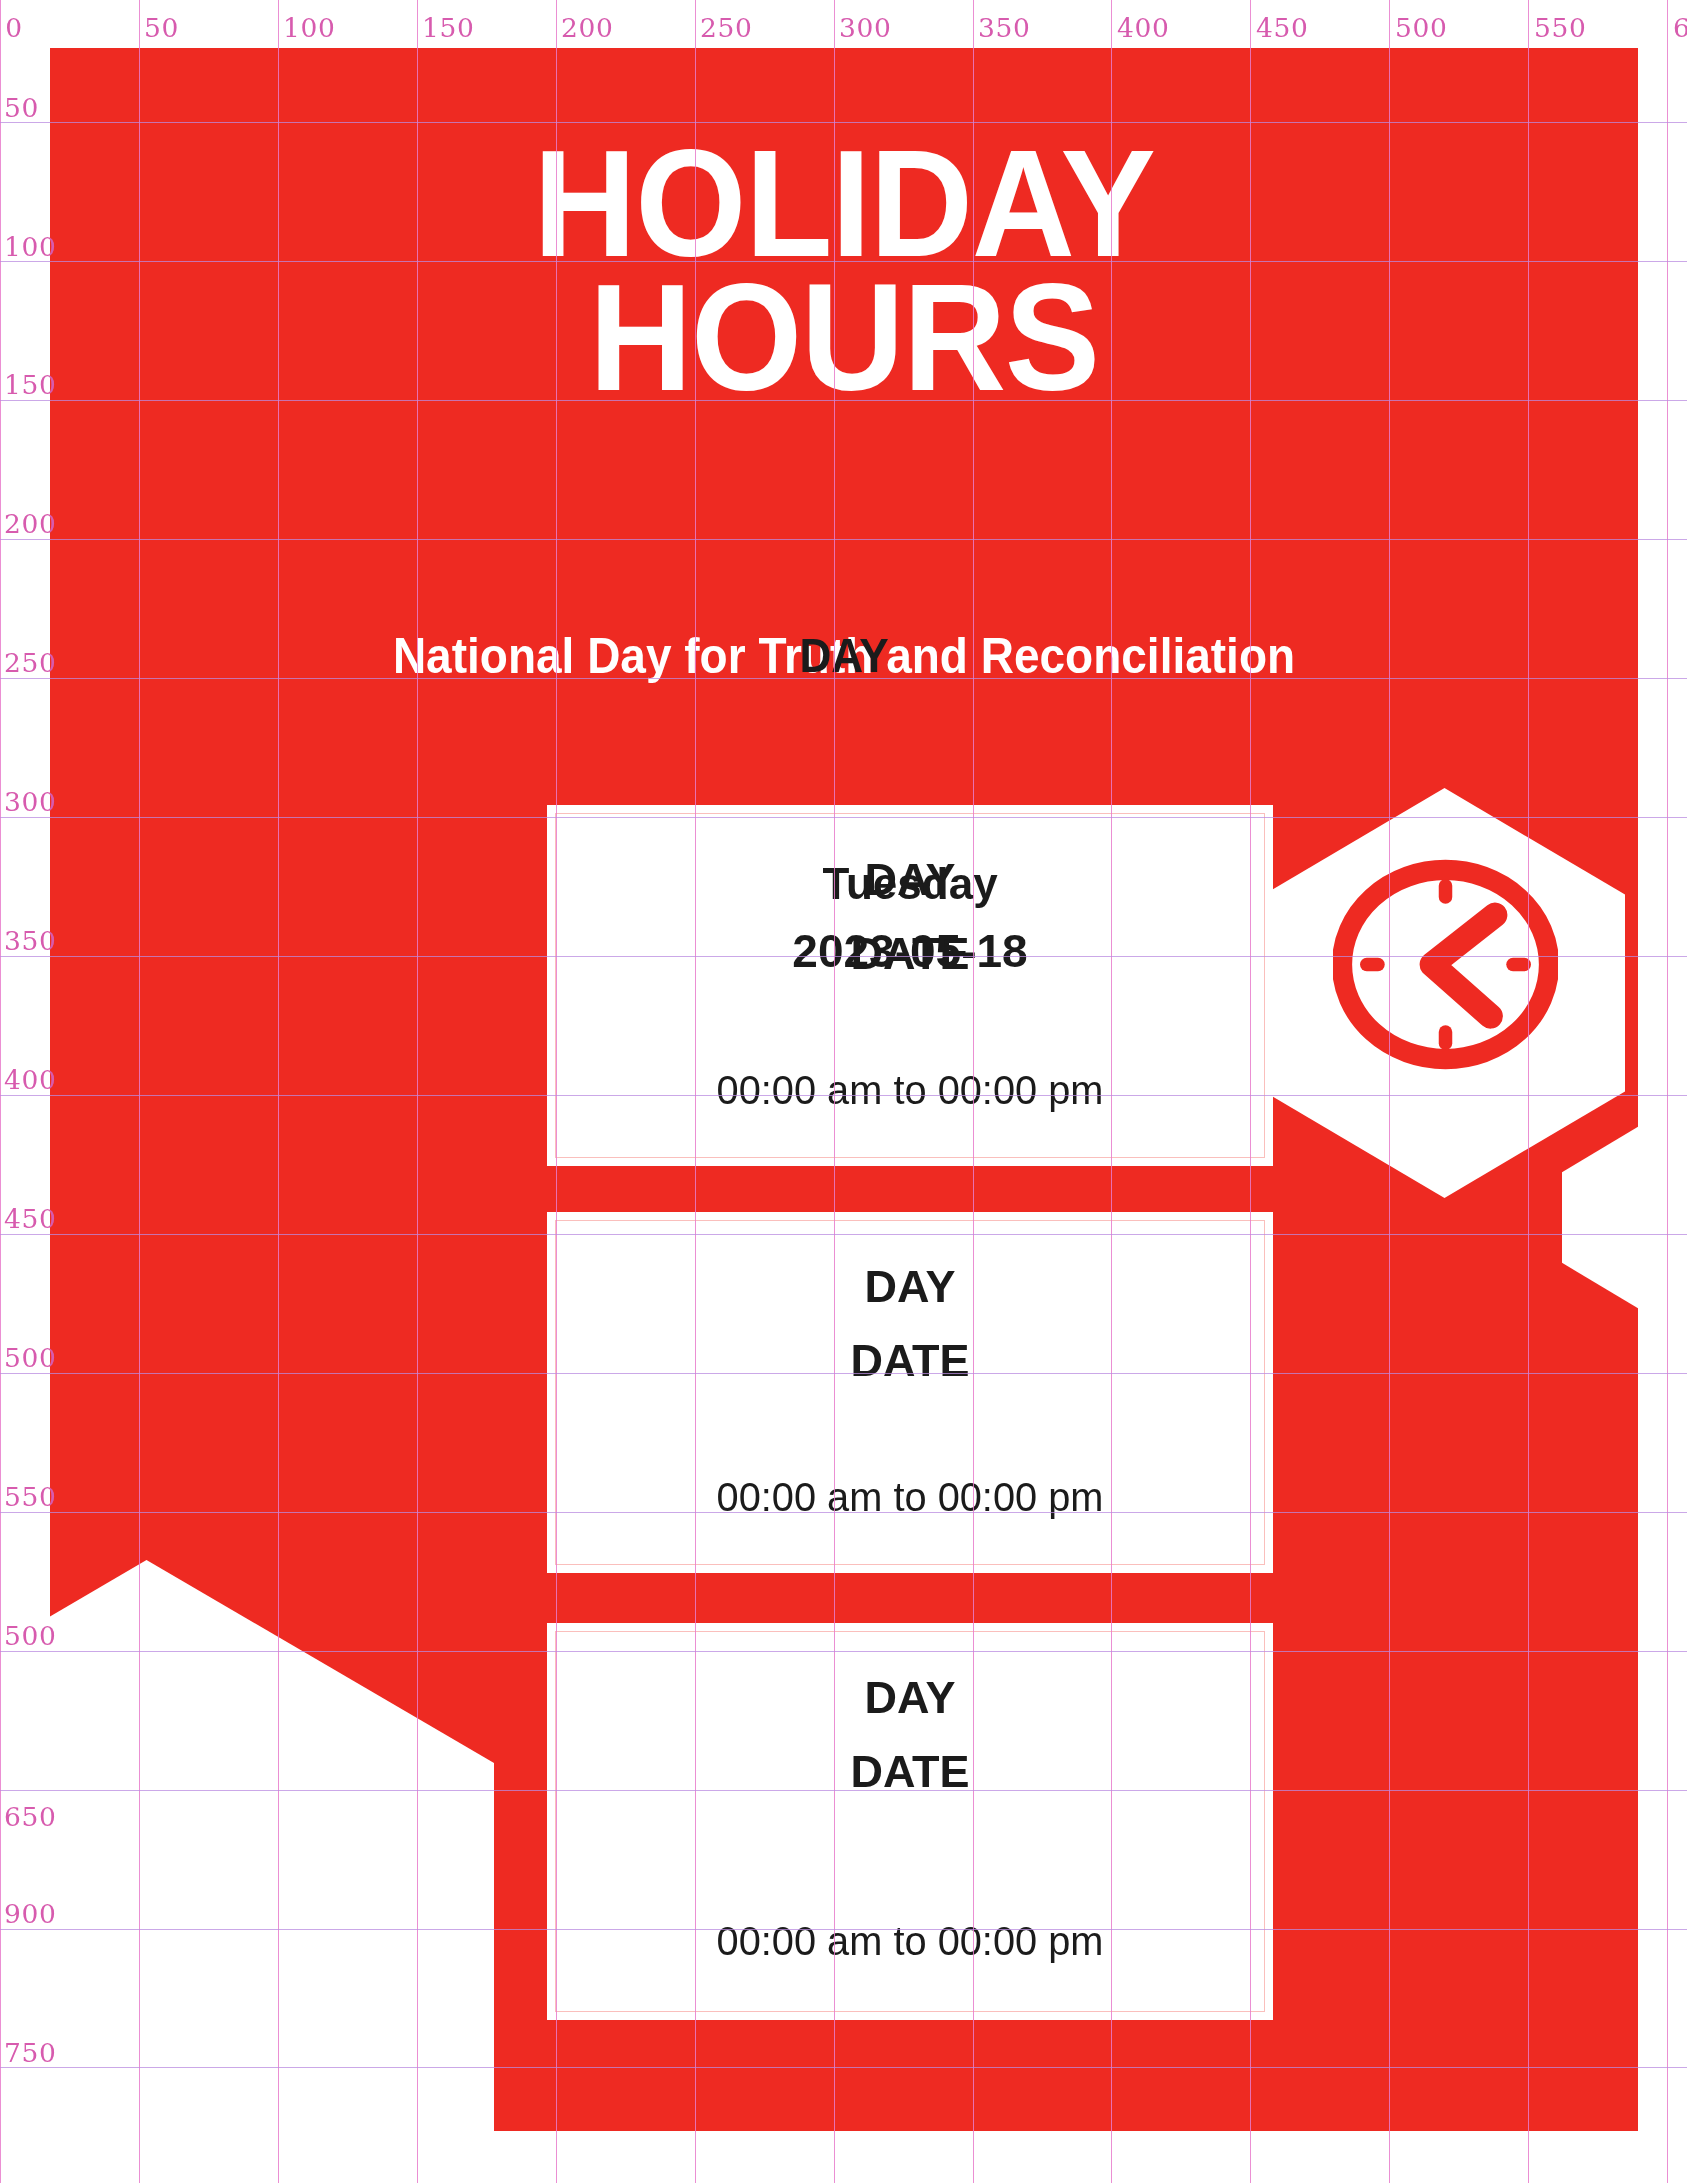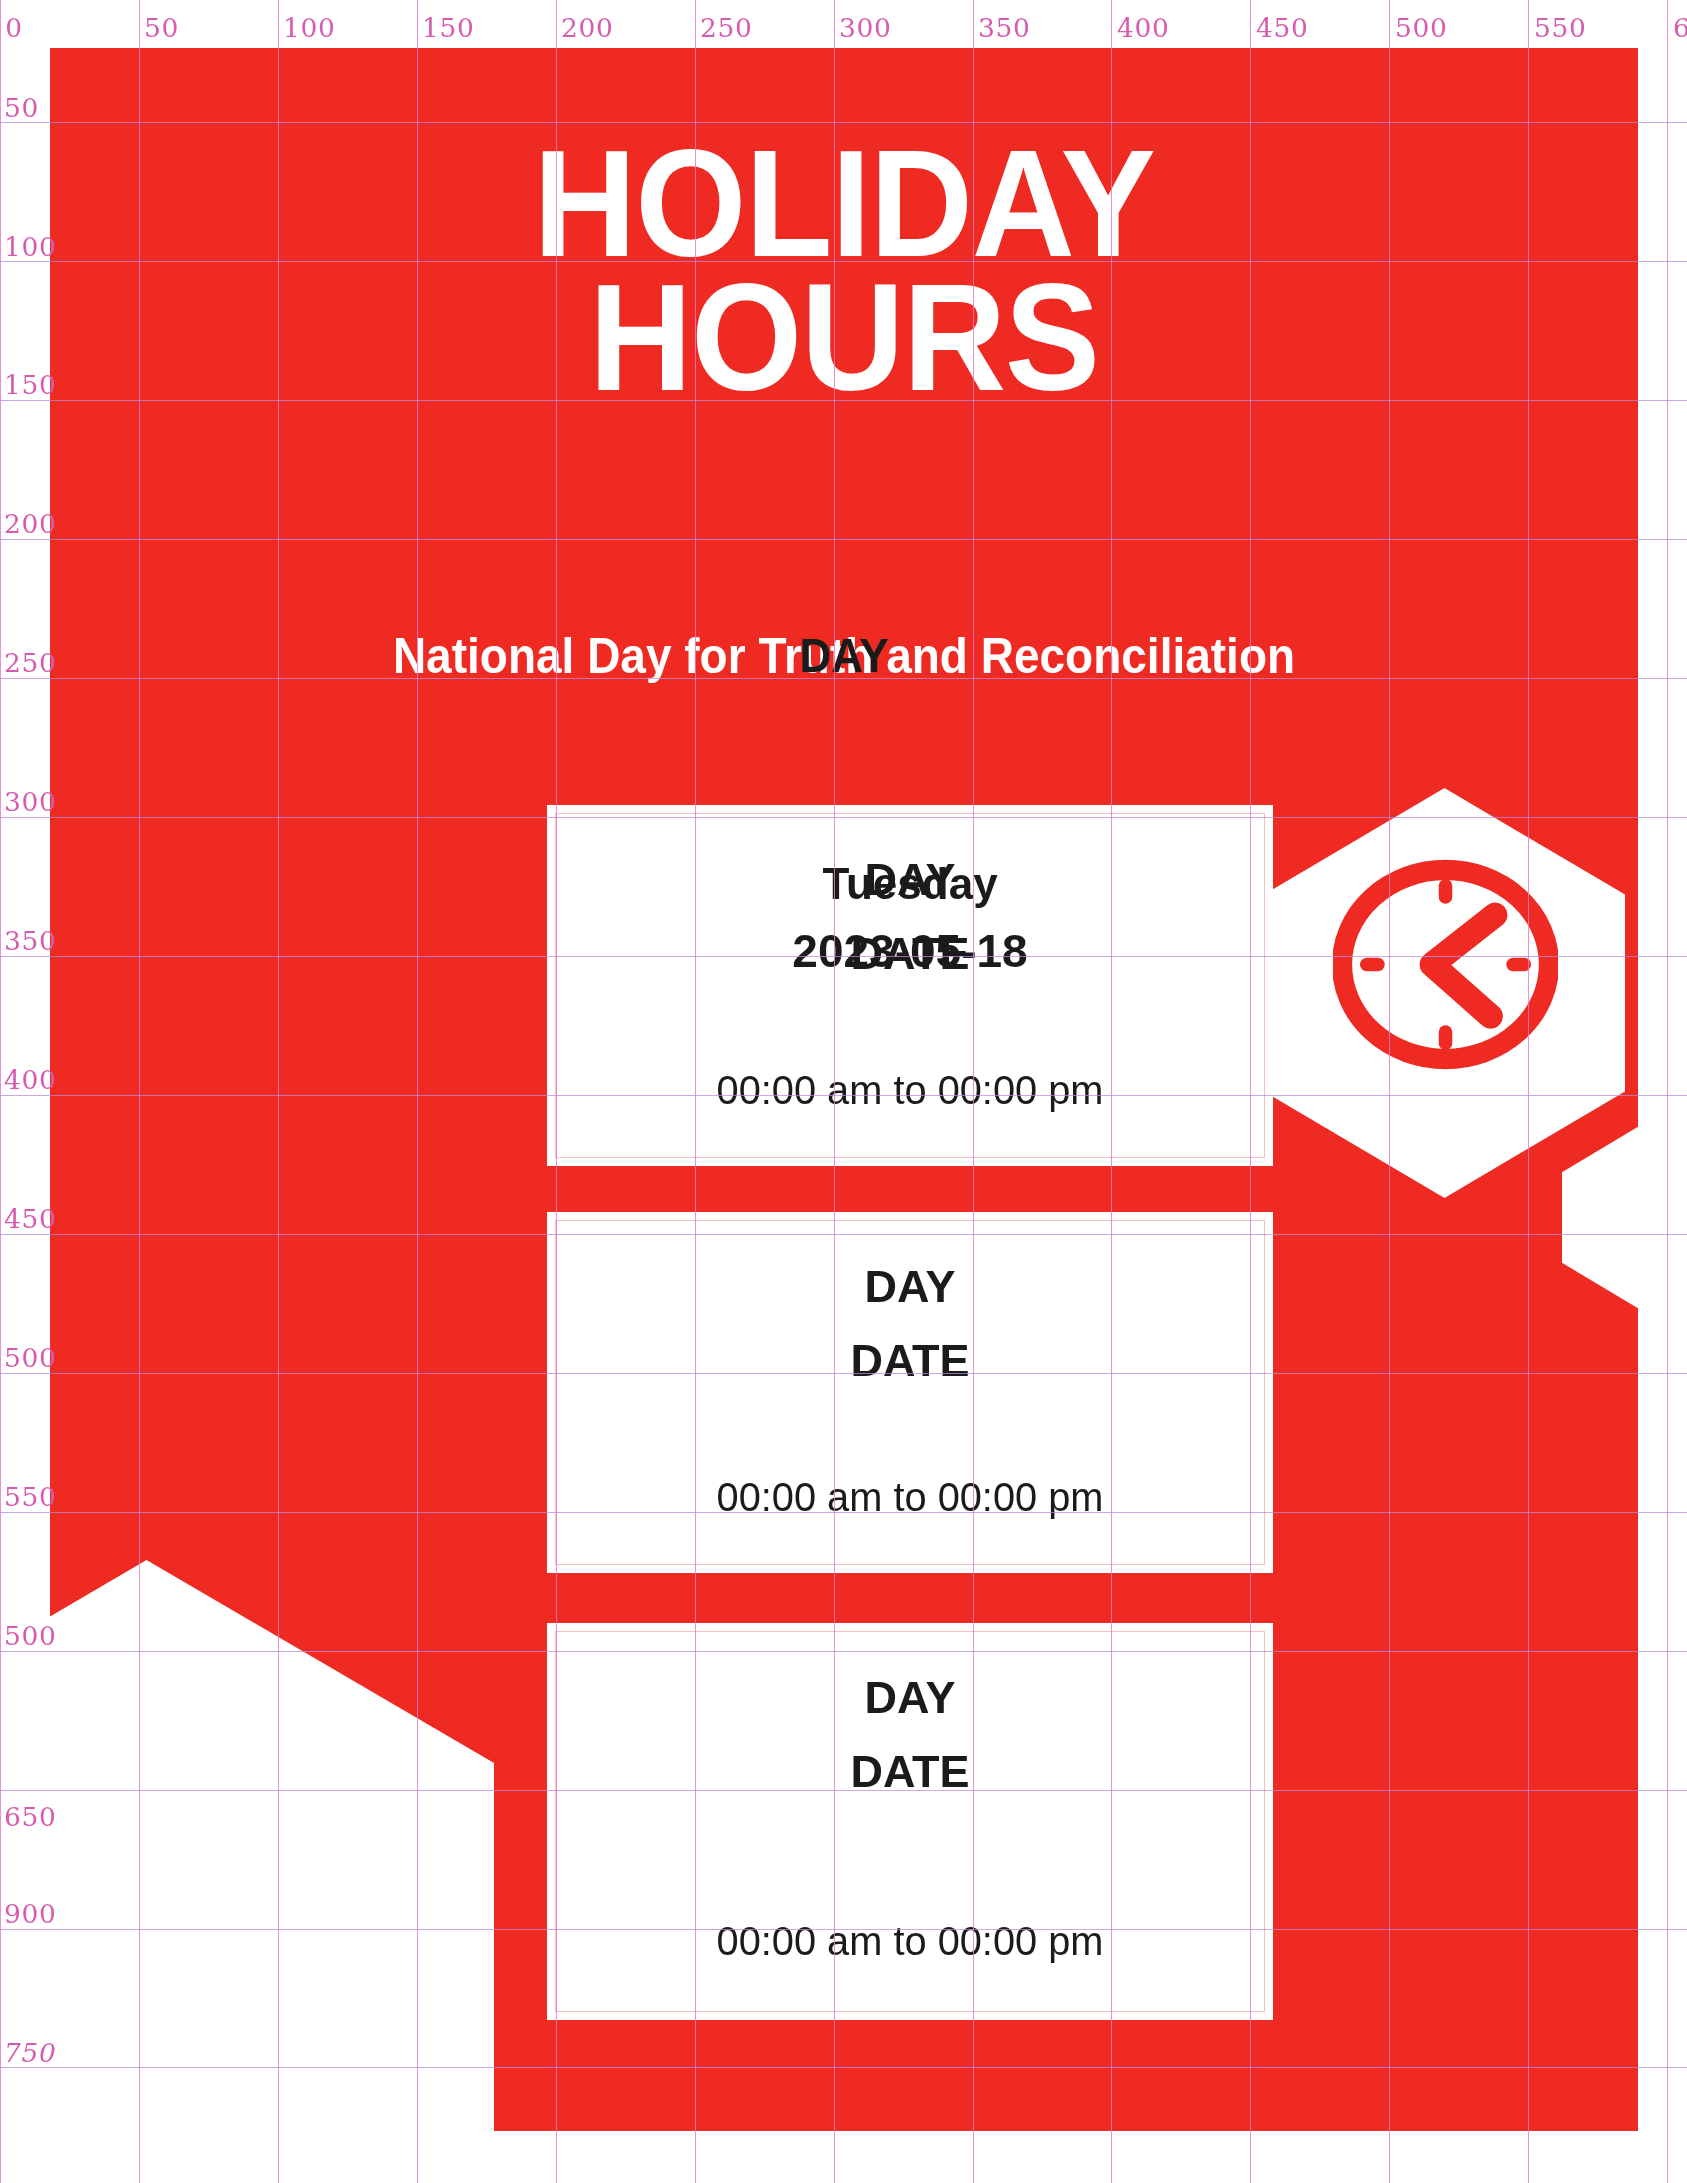--- a/index.html
+++ b/index.html
@@ -202,17 +202,17 @@
       <div class="tick tick-y" style="top: 1345px;">500</div>
       <div class="gl-h" style="top: 1512px;"></div>
       <div class="tick tick-y" style="top: 1484px;">550</div>
       <div class="gl-h" style="top: 1651px;"></div>
       <div class="tick tick-y" style="top: 1623px;">500</div>
       <div class="gl-h" style="top: 1790px;"></div>
       <div class="tick tick-y" style="top: 1804px;">650</div>
       <div class="gl-h" style="top: 1929px;"></div>
       <div class="tick tick-y" style="top: 1901px;">900</div>
       <div class="gl-h" style="top: 2067px;"></div>
-      <div class="tick tick-y" style="top: 2040px; font-style: italic;">750</div>
+      <div class="tick tick-y" style="top: 2040px;">750</div>
     </div>
 
 </div>
 
 
 </body></html>

